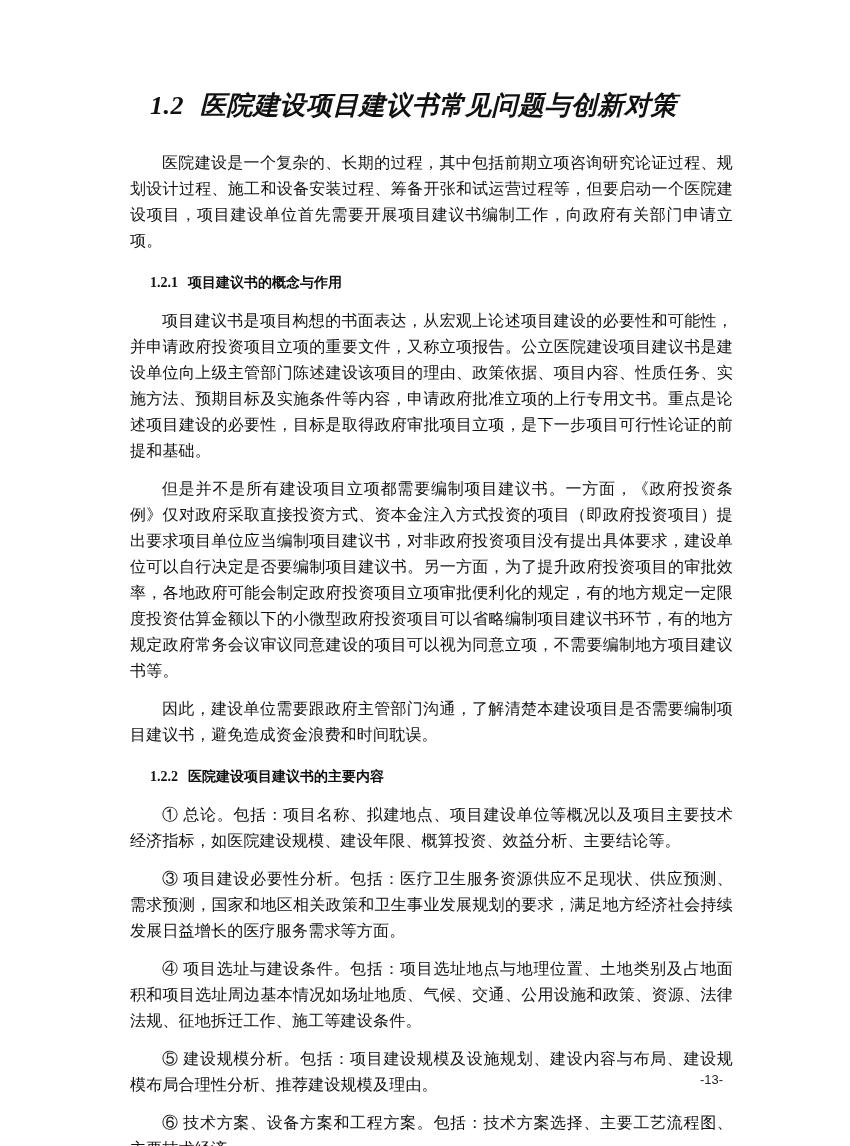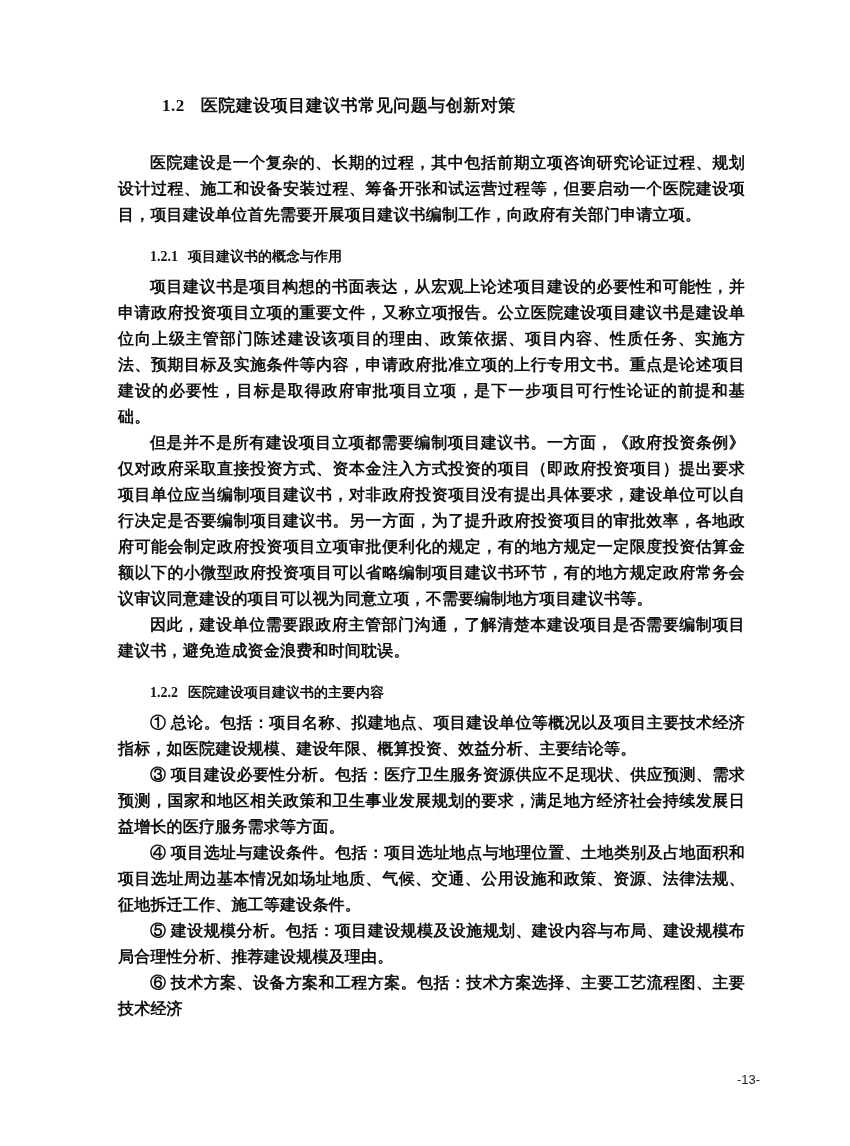--- a/index.html
+++ b/index.html
@@ -19,56 +19,56 @@
     position: absolute;
     top: 0;
     left: 0;
     width: 850px;
     height: 1146px;
     box-sizing: border-box;
     padding: 92px 105px 0 118px;
     background: #ffffff;
   }
   .h1 {
-    margin: 0 0 30px 44px;
-    font-size: 17px;
+    margin: 0 0 30px 32px;
+    font-size: 26px;
     font-weight: bold;
     line-height: 28px;
     letter-spacing: 0.5px;
     white-space: nowrap;
+    font-style: italic;
   }
   .h1 .sec-num {
     margin-right: 16px;
   }
   .h2 {
     margin: 16px 0 4px 32px;
     font-size: 14px;
     font-weight: bold;
     line-height: 26px;
     white-space: nowrap;
   }
   .h2 .sec-num {
     margin-right: 10px;
   }
   .para {
-    margin: 0;
+    margin: 12px;
     font-size: 16px;
     line-height: 26px;
     text-align: justify;
     text-justify: inter-character;
     text-indent: 2em;
     letter-spacing: 0.2px;
-    font-weight: bold;
   }
   .page-number {
     position: absolute;
     top: 1072px;
     left: 700px;
     width: 60px;
-    text-align: right;
+    text-align: left;
     font-family: "Liberation Sans", "DejaVu Sans", sans-serif;
     font-size: 13px;
     color: #222222;
   }
 </style>
 </head>
 <body>
 
 <div class="page">
 

